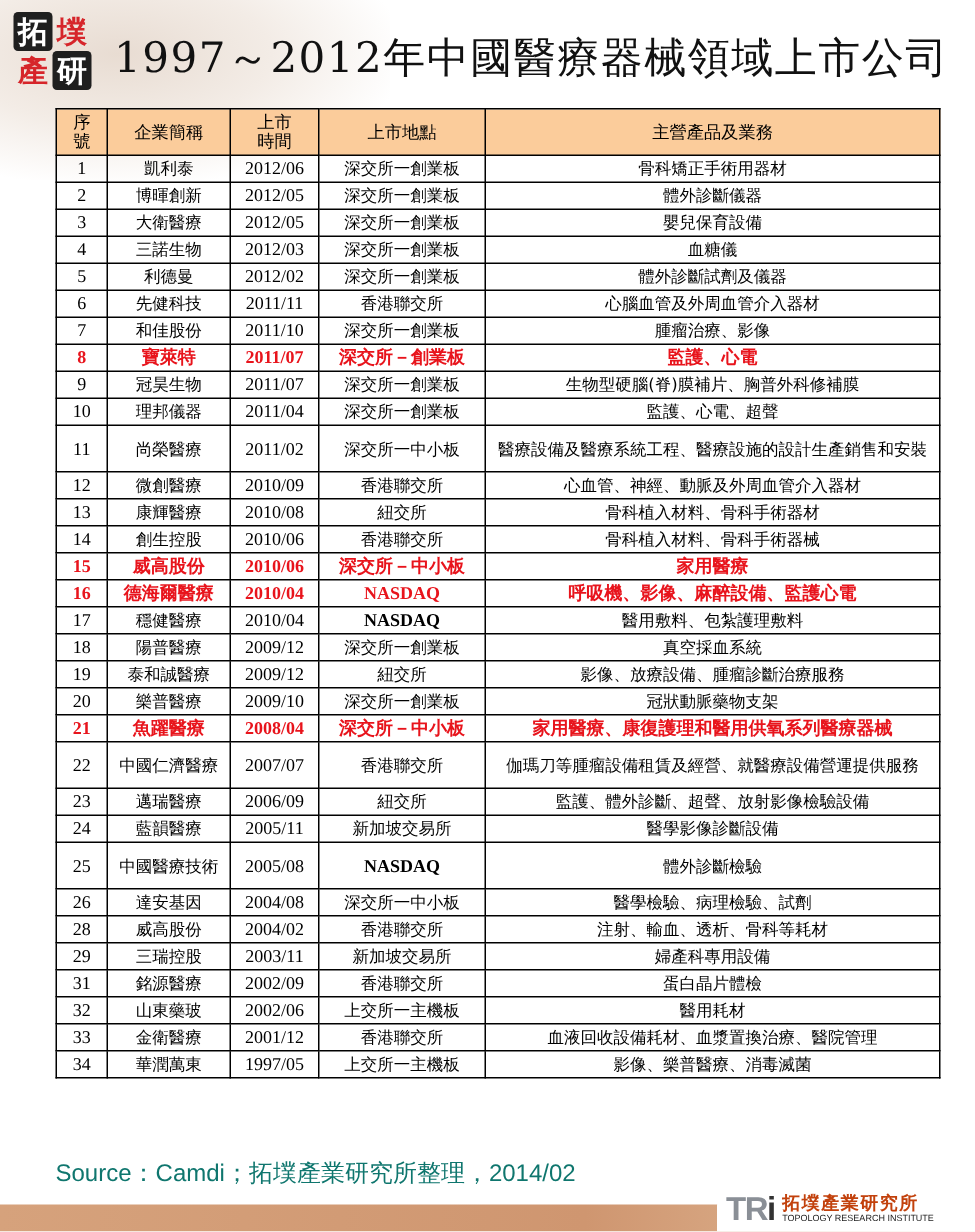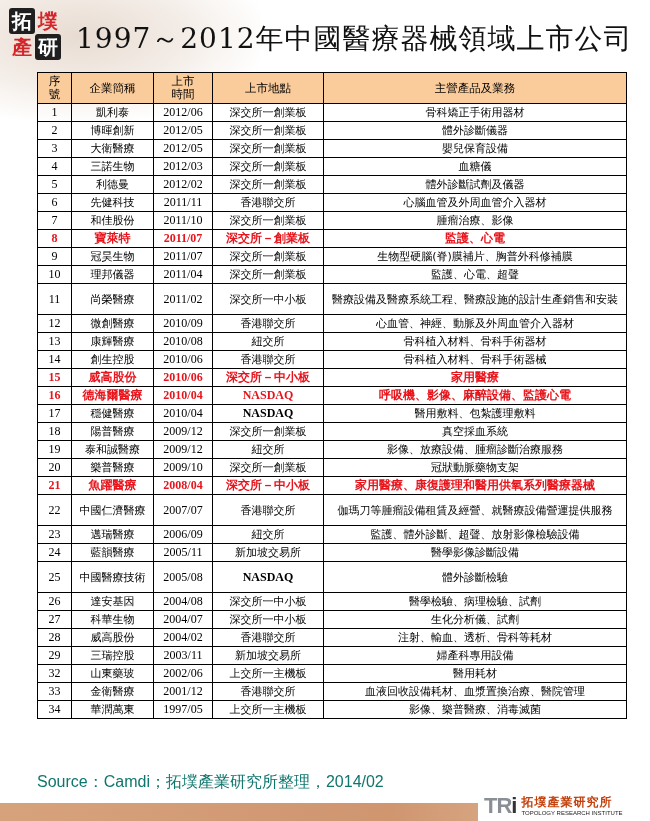--- a/index.html
+++ b/index.html
@@ -231,39 +231,39 @@
         <td class="biz tall">體外診斷檢驗</td>
       </tr>
       <tr>
         <td class="num">26</td>
         <td class="name">達安基因</td>
         <td class="date">2004/08</td>
         <td class="place">深交所一中小板</td>
         <td class="biz">醫學檢驗、病理檢驗、試劑</td>
       </tr>
       <tr>
-        <td class="num">27</td>
-        <td class="name">科華生物</td>
-        <td class="date">2004/07</td>
-        <td class="place">深交所一中小板</td>
-        <td class="biz">生化分析儀、試劑</td>
-      </tr>
-      <tr>
         <td class="num">28</td>
         <td class="name">威高股份</td>
         <td class="date">2004/02</td>
         <td class="place">香港聯交所</td>
         <td class="biz">注射、輸血、透析、骨科等耗材</td>
       </tr>
       <tr>
         <td class="num">29</td>
         <td class="name">三瑞控股</td>
         <td class="date">2003/11</td>
         <td class="place">新加坡交易所</td>
         <td class="biz">婦產科專用設備</td>
+      </tr>
+      <tr>
+        <td class="num">31</td>
+        <td class="name">銘源醫療</td>
+        <td class="date">2002/09</td>
+        <td class="place">香港聯交所</td>
+        <td class="biz">蛋白晶片體檢</td>
       </tr>
       <tr>
         <td class="num">32</td>
         <td class="name">山東藥玻</td>
         <td class="date">2002/06</td>
         <td class="place">上交所一主機板</td>
         <td class="biz">醫用耗材</td>
       </tr>
       <tr>
         <td class="num">33</td>

